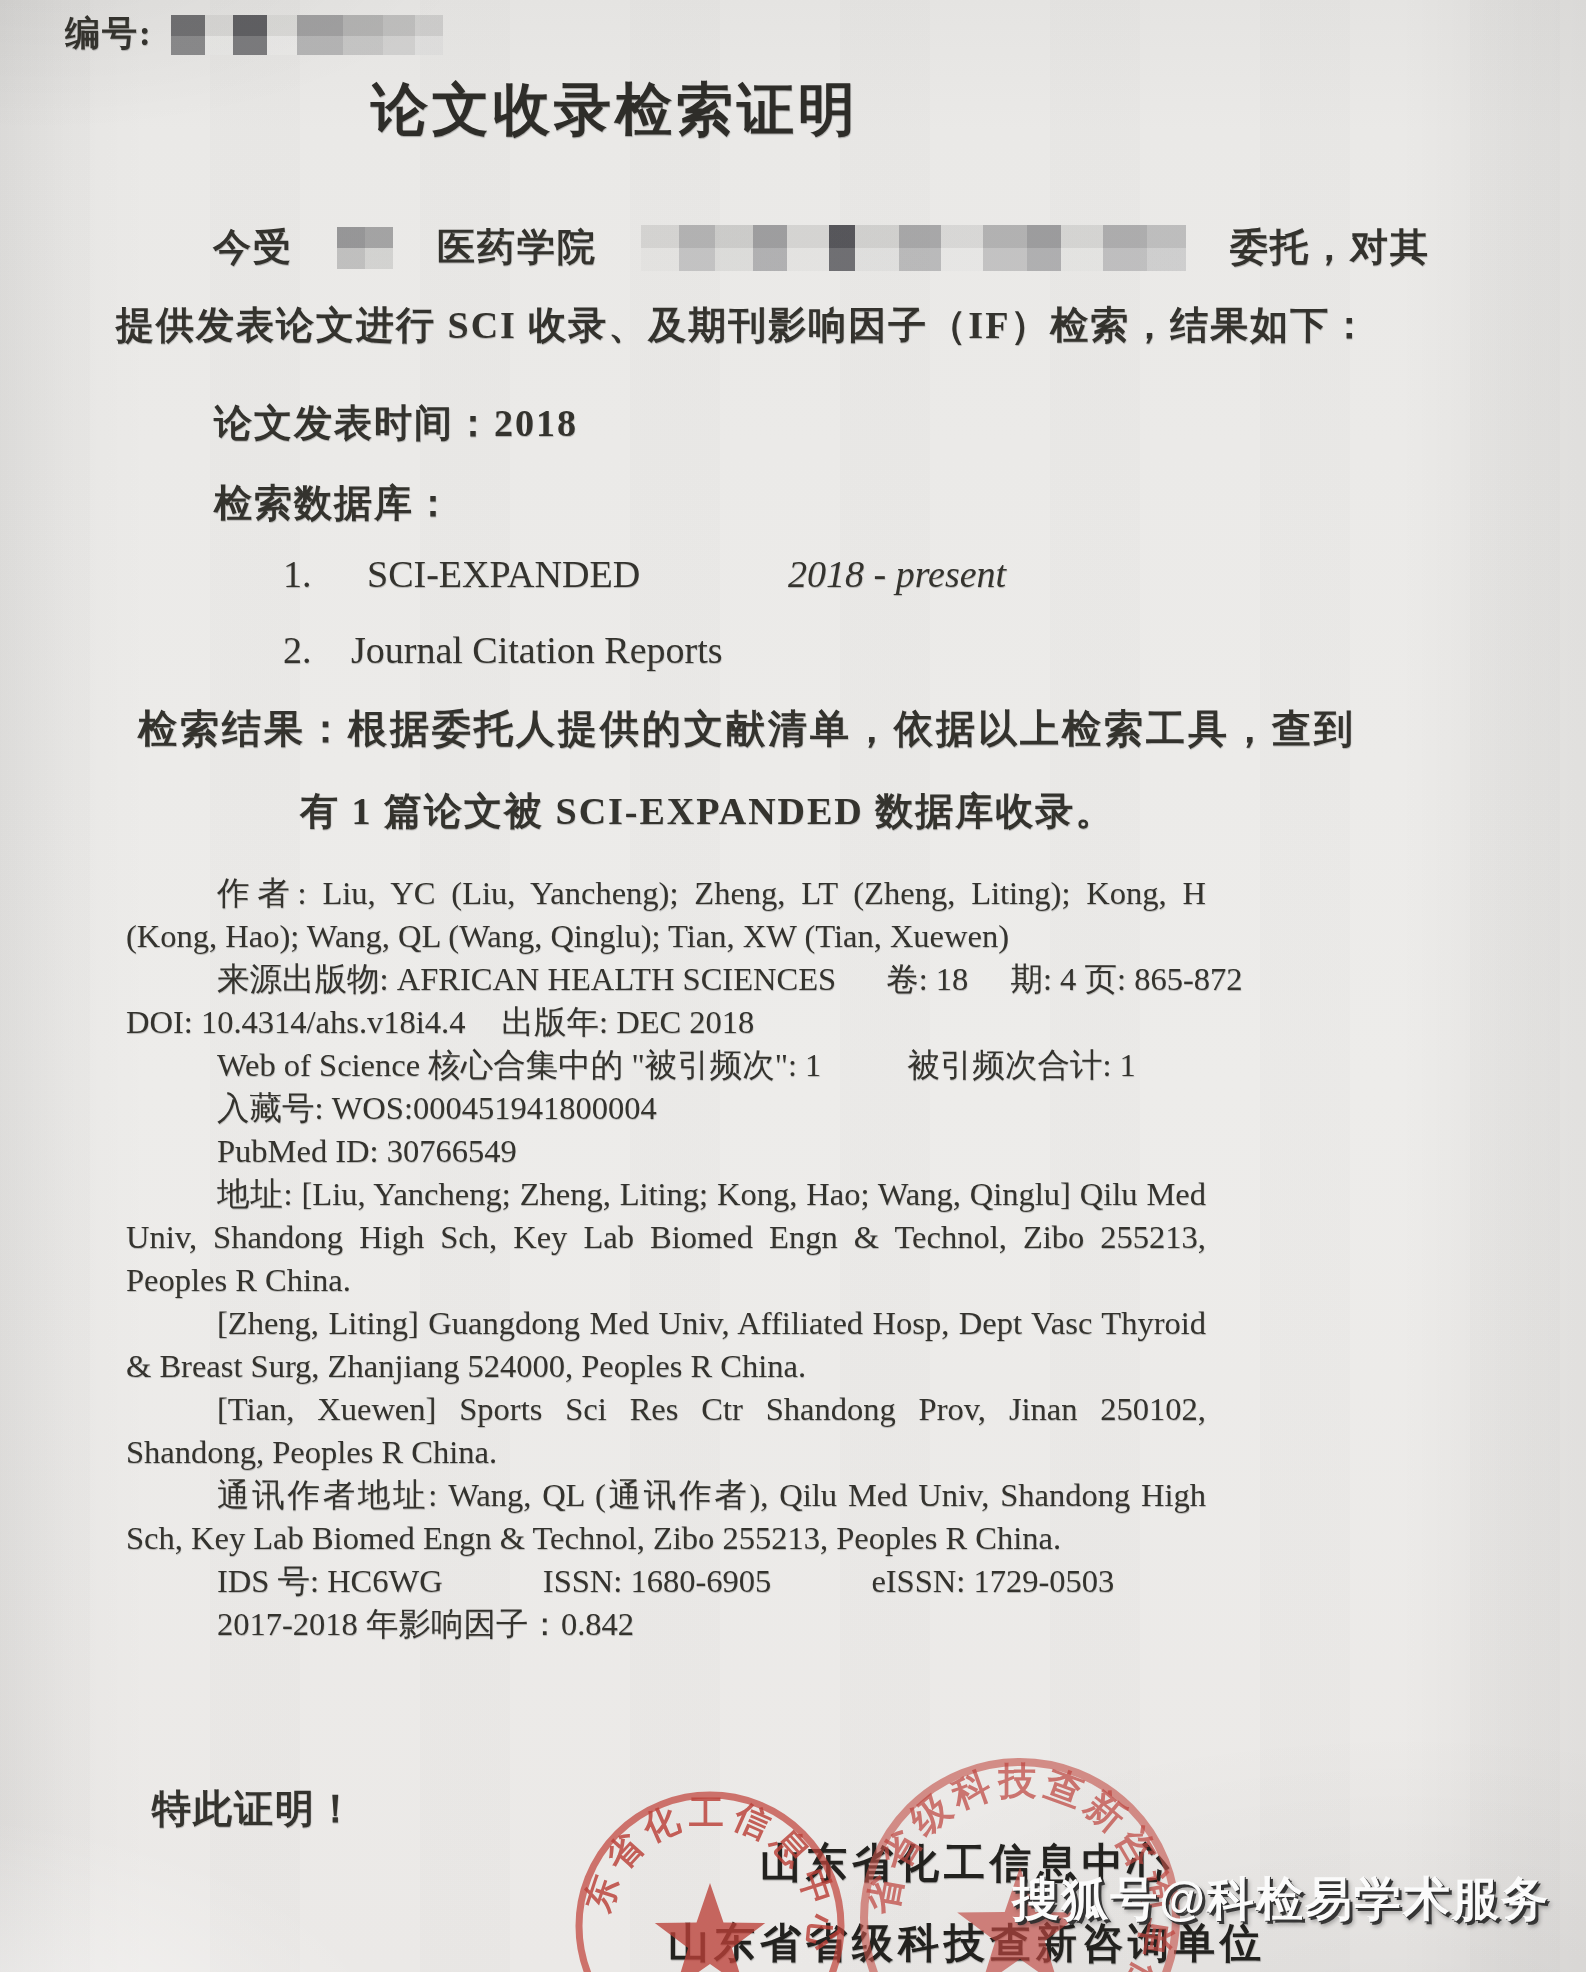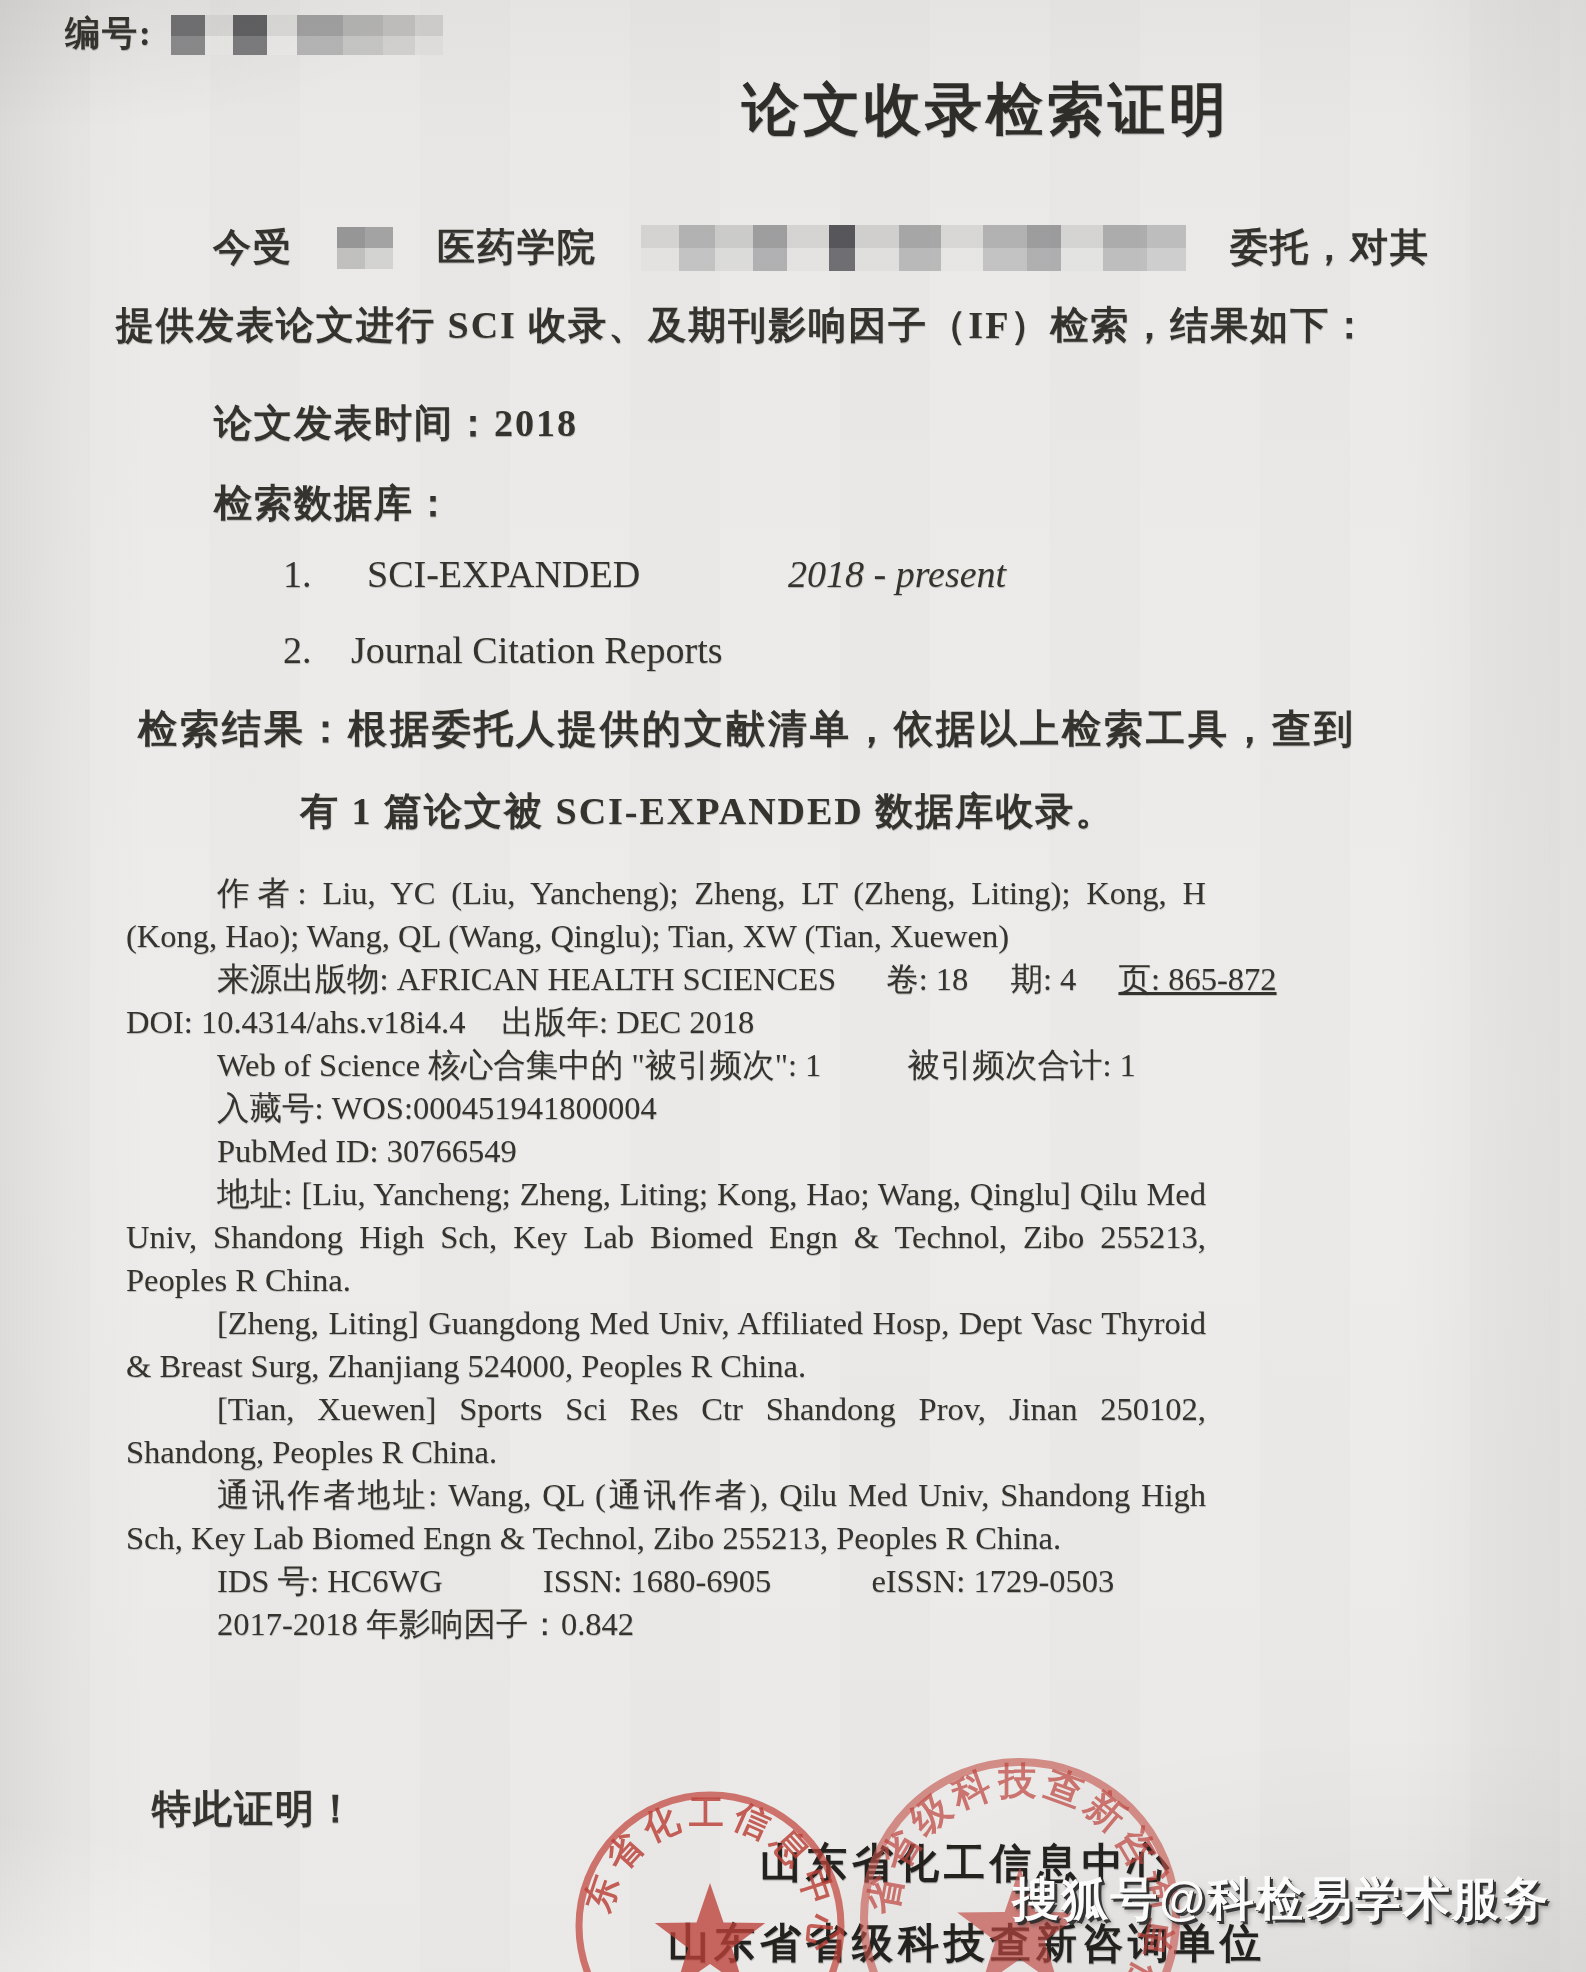--- a/index.html
+++ b/index.html
@@ -15,21 +15,21 @@
       radial-gradient(750px 320px at 2% -3%, rgba(0,0,0,.055), transparent 60%),
       linear-gradient(90deg, rgba(0,0,0,.055) 0, rgba(0,0,0,.015) 70px, rgba(0,0,0,0) 150px),
       linear-gradient(90deg, transparent 0 1400px, rgba(0,0,0,.035) 1520px, rgba(0,0,0,.05) 100%),
       repeating-linear-gradient(90deg, rgba(0,0,0,.012) 0 90px, rgba(0,0,0,0) 90px 210px),
       linear-gradient(180deg, #e5e4e2 0, #eae9e7 130px, #edecea 55%, #ebe9e7 100%);
     padding-left: 12px;
   }
   .ln{position:absolute;white-space:nowrap;text-shadow:.4px .7px .7px rgba(80,80,80,.35);}
   .cjk{letter-spacing:2px;font-weight:600;}
   .title{
-    position:absolute;left:0;top:72px;width:1230px;text-align:right;
+    position:absolute;left:0;top:72px;width:1230px;text-align:center;
     font-family:"Liberation Sans","DejaVu Sans",sans-serif;
     font-size:57px;font-weight:700;letter-spacing:4px;color:#2e2d29;
     text-shadow:.5px 1px 1px rgba(70,70,70,.4);
   }
   .mosaic{display:inline-block;vertical-align:-8px;}
   .mosaic-serial{
     width:272px;height:40px;margin-left:18px;vertical-align:-10px;
     background:
       repeating-linear-gradient(0deg, rgba(255,255,255,.14) 0 19px, rgba(0,0,0,.05) 19px 40px),
       repeating-linear-gradient(90deg, rgba(85,85,88,.78) 0 34px, rgba(218,218,215,.30) 34px 62px,
@@ -114,21 +114,21 @@
 
   <div class="ln cjk" style="left:138px;top:702px;font-size:39px;letter-spacing:3px;">检索结果：根据委托人提供的文献清单，依据以上检索工具，查到</div>
   <div class="ln cjk" style="left:300px;top:786px;font-size:38px;">有 1 篇论文被 SCI-EXPANDED 数据库收录。</div>
 
   <div class="details">
     <p class="ind">作者: Liu, YC (Liu, Yancheng); Zheng, LT (Zheng, Liting); Kong, H (Kong, Hao); Wang, QL (Wang, Qinglu); Tian, XW (Tian, Xuewen)</p>
     <p class="ind nw">
       <span>来源出版物: AFRICAN HEALTH SCIENCES</span>
       <span style="margin-left:42px;">卷: 18</span>
       <span style="margin-left:34px;">期: 4</span>
-      <span style="margin-left:34px;text-decoration:underline;">页: 865-872</span>
+      <span style="">页: 865-872</span>
     </p>
     <p class="nw">
       <span>DOI: 10.4314/ahs.v18i4.4</span>
       <span style="margin-left:28px;">出版年: DEC 2018</span>
     </p>
     <p class="ind nw">
       <span>Web of Science 核心合集中的 "被引频次": 1</span>
       <span style="margin-left:78px;">被引频次合计: 1</span>
     </p>
     <p class="ind">入藏号: WOS:000451941800004</p>

